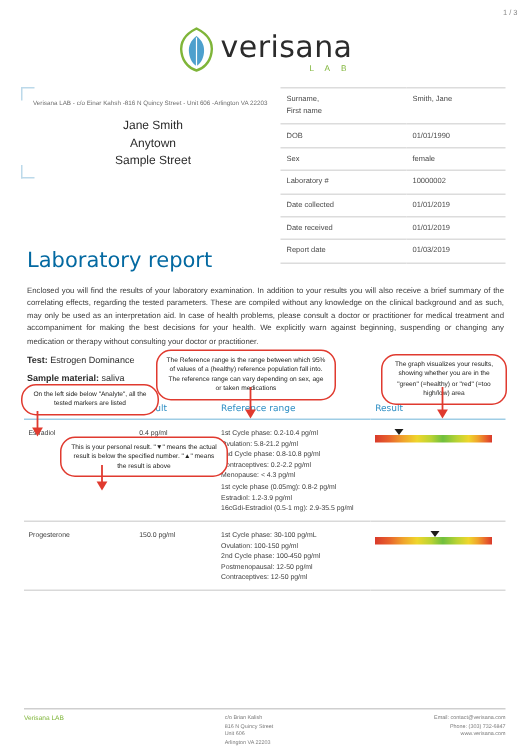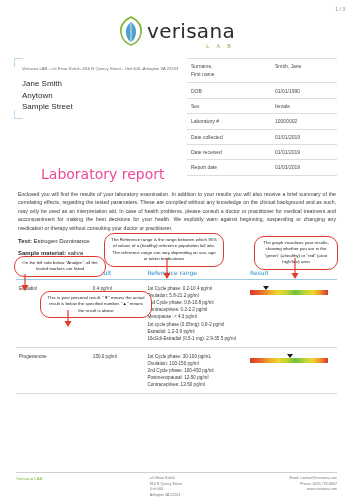--- a/index.html
+++ b/index.html
@@ -21,21 +21,21 @@
     position: absolute;
     top: 6px; right: 8px;
     font-size: 5px;
     color: #8a8a8a;
   }
 
   
   .logo-wrap {
     position: absolute;
     top: 16px; left: 0; width: 353px;
-    display: flex; justify-content: center; align-items: flex-start;
+    display: flex; justify-content: center; align-items: center;
   }
   .logo-mark { width: 26px; height: 30px; margin-right: 3px; }
   .logo-text-block { padding-top: 5px; }
   .logo-word {
     font-size: 20px;
     letter-spacing: .3px;
     color: #2b2b2b;
     font-family: "DejaVu Sans", sans-serif;
     line-height: 1;
   }
@@ -56,20 +56,21 @@
   .addr-small {
     font-size: 4.2px;
     color: #6d6d6d;
     line-height: 1.45;
     margin-bottom: 6px;
   }
   .addr-name {
     font-size: 8px;
     color: #2b2b2b;
     line-height: 1.45;
+    text-align: center;
   }
   .corner {
     position: absolute;
     border-color: #bcd9ea;
     border-style: solid;
     width: 9px; height: 9px;
   }
   .corner.tl { top: 58px; left: 14px; border-width: 1px 0 0 1px; }
   .corner.bl { top: 110px; left: 14px; border-width: 0 0 1px 1px; }
 
@@ -90,23 +91,22 @@
   .info-table td.label { width: 56%; color: #4a4a4a; }
   .info-table td.val { color: #4a4a4a; }
   .info-table tr:first-child td { border-top: .6px solid #dcdcdc; }
   .two-line { line-height: 1.5; }
 
   
   .report-title {
     position: absolute;
     top: 166px; left: 18px;
     font-size: 14px;
-    color: #ec4899;
+    color: #0369a1;
     font-family: "DejaVu Sans", sans-serif;
-    margin-left: 23px;
   }
 
   
   .intro {
     position: absolute;
     top: 190px; left: 18px;
     width: 318px;
     font-size: 5.2px;
     line-height: 1.62;
     color: #3b3b3b;

